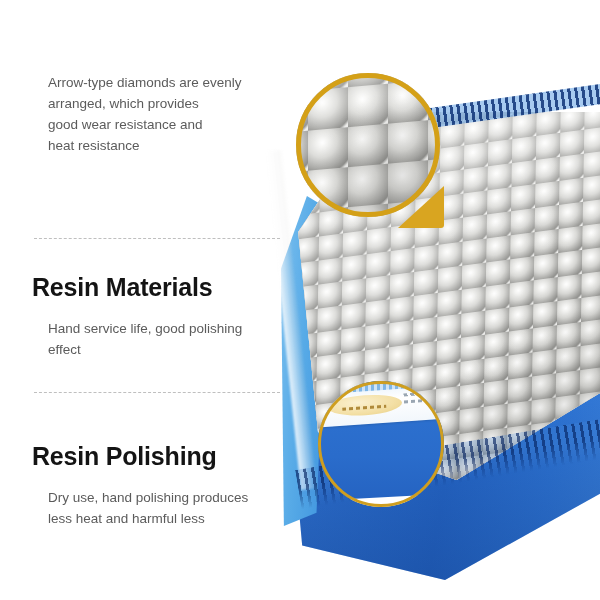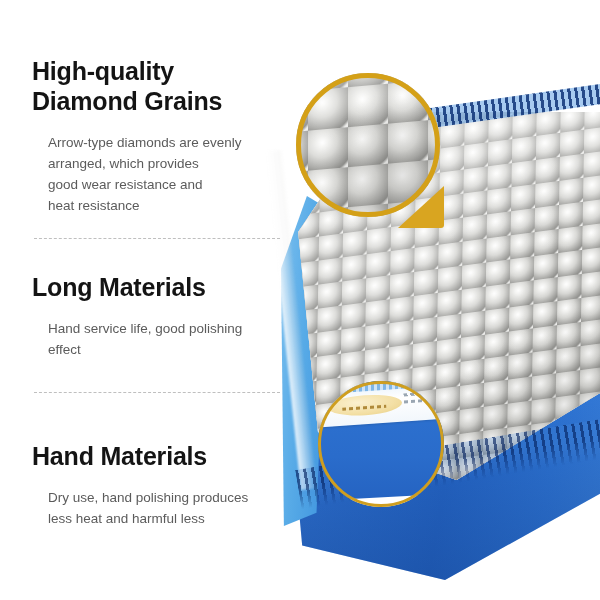--- a/index.html
+++ b/index.html
@@ -211,37 +211,35 @@
       <div class="label-txt t2"></div>
       <div class="label-txt t3"></div>
     </div>
     <div class="bottomwhite"></div>
   </div>
   <div class="callout-ring" id="ring-bottom"></div>
 
   <div class="text-col">
 
     <div class="block" id="block-1">
-      <div class="heading">High-quality
-Diamond Grains</div>
       <div class="body">Arrow-type diamonds are evenly
 arranged, which provides
 good wear resistance and
 heat resistance</div>
     </div>
 
     <div class="divider" id="divider-1"></div>
 
     <div class="block" id="block-2">
-      <div class="heading">Long Materials</div>
+      <div class="heading">Resin Materials</div>
       <div class="body">Hand service life, good polishing effect</div>
     </div>
 
     <div class="divider" id="divider-2"></div>
 
     <div class="block" id="block-3">
-      <div class="heading">Hand Materials</div>
+      <div class="heading">Resin Polishing</div>
       <div class="body">Dry use, hand polishing produces
 less heat and harmful less</div>
     </div>
 
   </div>
 </div>
 
 </body></html>

